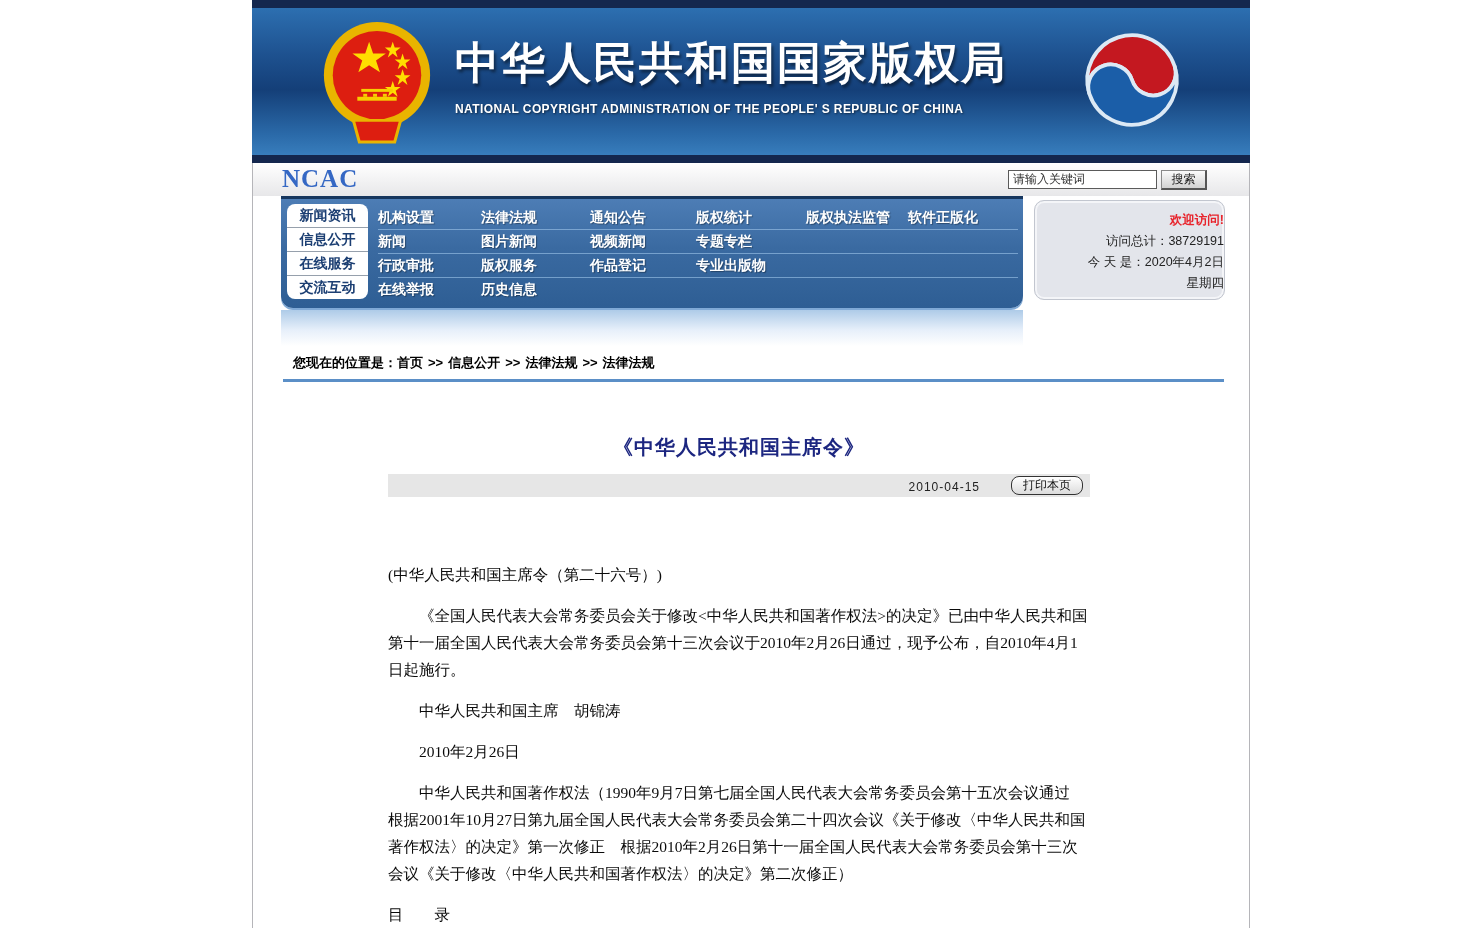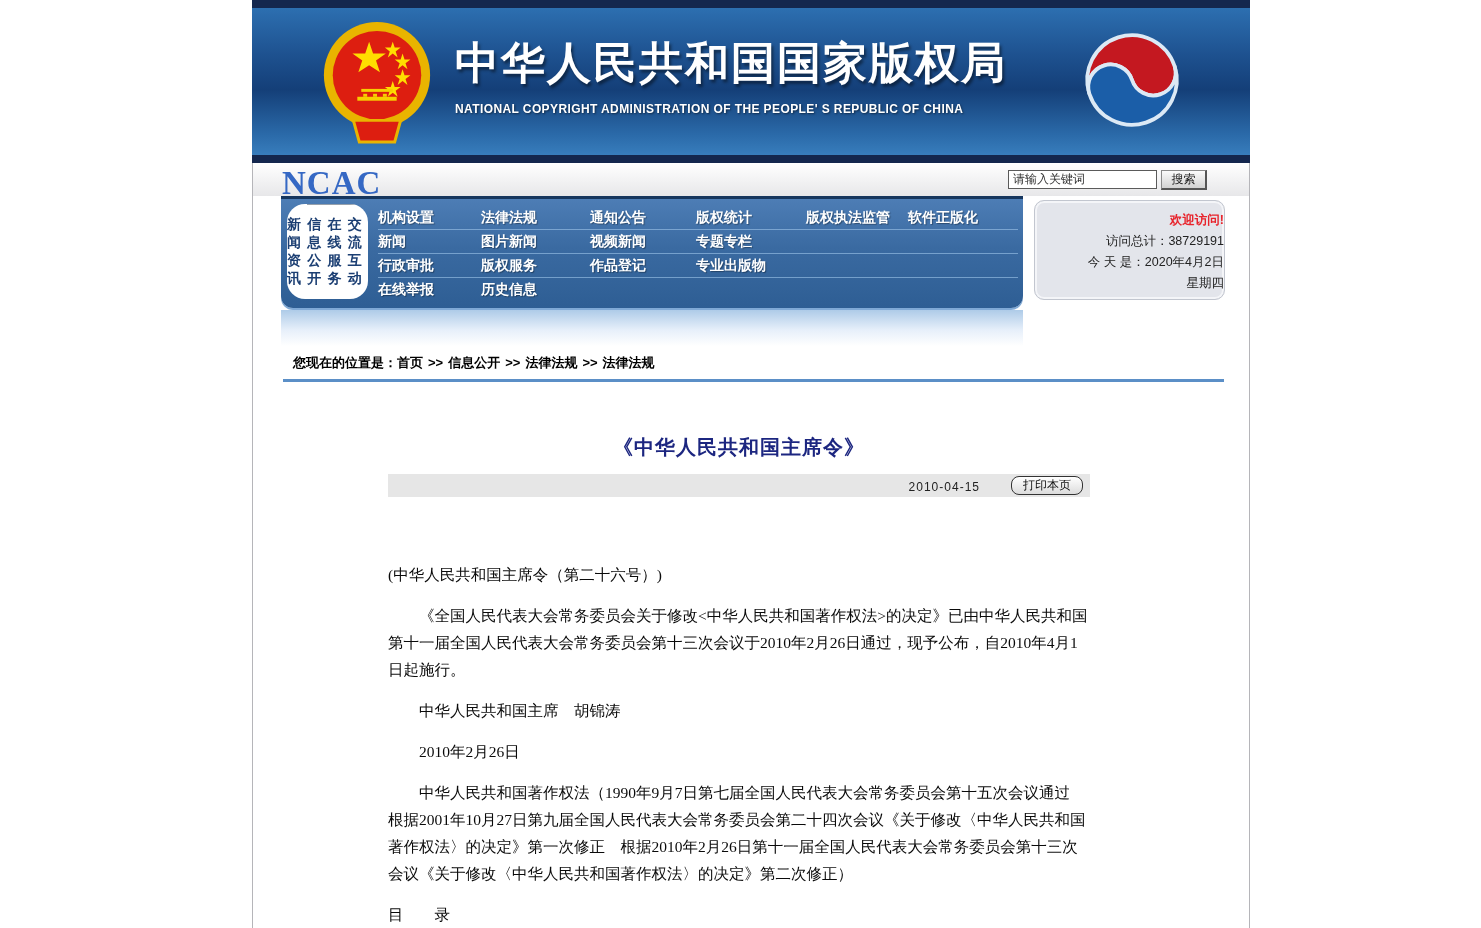--- a/index.html
+++ b/index.html
@@ -17,36 +17,36 @@
   .banner-title { font-size:44px; font-weight:700; letter-spacing:2px; white-space:nowrap;
     text-shadow:2px 3px 3px rgba(0,0,0,.45); }
   .banner-sub { margin-top:9px; font-size:12px; font-weight:700; letter-spacing:.4px; white-space:nowrap;
     text-shadow:1px 1px 2px rgba(0,0,0,.5); }
   .swirl { position:absolute; right:62px; top:24px; }
 
   
   .ncac-row { position:relative; height:33px; background:linear-gradient(180deg,#ffffff,#e7e7e9);
     border-left:1px solid #b5b5b9; border-right:1px solid #b5b5b9; }
   .ncac { position:absolute; left:29px; top:2px; font-family:"Liberation Serif", serif;
-    font-size:33px; font-weight:700; color:#3568c4; letter-spacing:1px; }
+    font-size:25px; font-weight:700; color:#3568c4; letter-spacing:1px; }
   .search-input { position:absolute; left:755px; top:7px; width:149px; height:19px;
     border:1px solid #5a5a5a; font-size:12px; color:#333; padding:1px 4px; background:#fff; }
   .search-btn { position:absolute; left:908px; top:7px; width:46px; height:20px;
     font-size:12px; color:#222; background:linear-gradient(180deg,#fbfbfb,#d2d2d2);
     border:1px solid #8a8a8a; border-right:2px solid #555; border-bottom:2px solid #555; cursor:pointer; }
 
   
   .below { position:relative; background:#fff; border-left:1px solid #b5b5b9; border-right:1px solid #b5b5b9;
     height:732px; }
   .nav-row { position:relative; height:112px; }
   .nav-bar { position:absolute; left:28px; top:0; width:742px; height:112px;
     background:linear-gradient(180deg,#4d7db5 0%,#3a6aa1 45%,#2e5e94 100%);
     border-top:3px solid #16365e; border-radius:0 0 12px 12px; box-shadow:0 2px 0 #7fa9d6; }
   .side-menu { position:absolute; left:6px; top:5px; width:81px; height:95px;
-    background:#fff; border-radius:18px; display:flex; flex-direction:row; overflow:hidden; }
+    background:#fff; border-radius:8px; display:flex; flex-direction:column; overflow:hidden; }
   .side-item { flex:1; display:flex; align-items:center; justify-content:center;
     font-size:14px; font-weight:700; color:#1c3f73; cursor:pointer; }
   .side-item + .side-item { border-top:1px solid #96a0ac; }
   .menu-grid { position:absolute; left:97px; top:7px; width:640px; }
   .menu-row { display:grid; grid-template-columns:103px 109px 106px 110px 102px 1fr;
     height:24px; align-items:center; }
   .menu-row.sep { border-bottom:1px solid rgba(160,198,235,.6); }
   .menu-link { color:#fff; font-size:14px; font-weight:700; white-space:nowrap; cursor:pointer;
     text-shadow:1px 1px 1px rgba(0,0,0,.35); }
 

